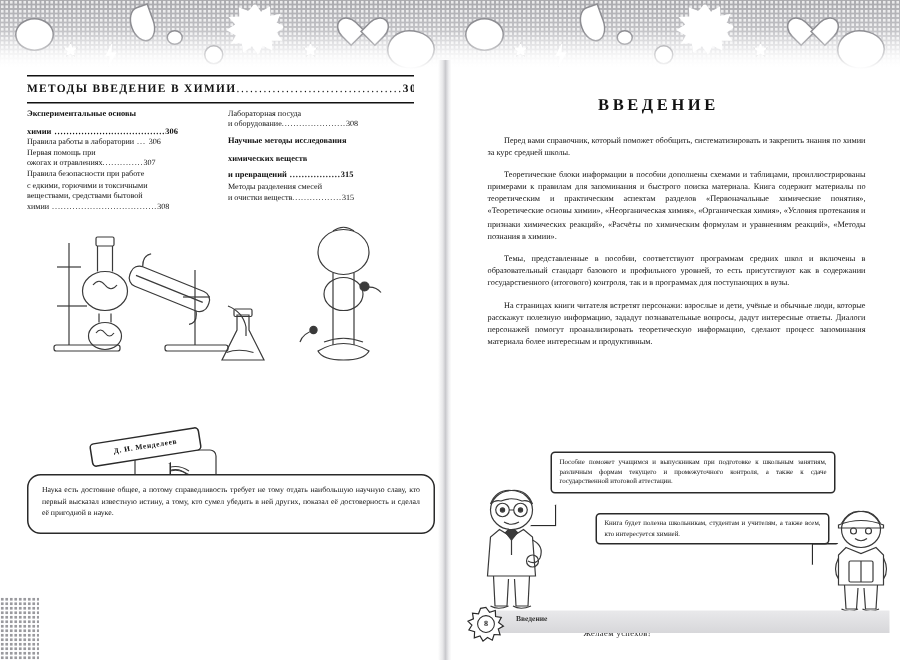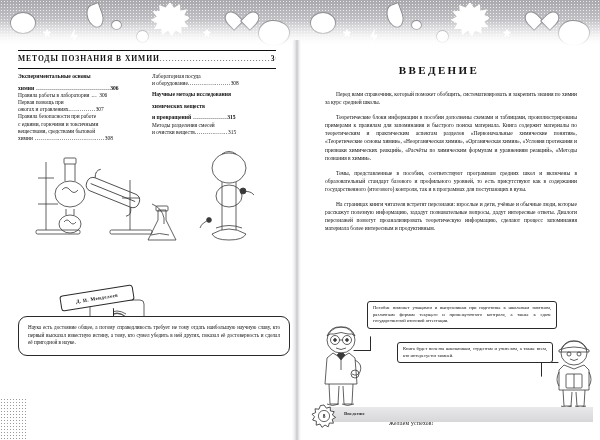--- a/index.html
+++ b/index.html
@@ -173,21 +173,21 @@
     <div class="fade"></div>
   </div>
 
   <div class="spine"></div>
 
   <div class="leftpage">
 
     <div class="rule" style="left:18px;top:4px;width:258px;height:1px;"></div>
 
     <div class="toc-title">
-      <span>МЕТОДЫ ПОЗНАНИЯ В ХИМИИ</span><span class="lead">.....................................</span><span class="pg">305</span>
+      <span>МЕТОДЫ ВВЕДЕНИЕ В ХИМИИ</span><span class="lead">.....................................</span><span class="pg">305</span>
     </div>
 
     <div class="rule" style="left:18px;top:22px;width:258px;height:1px;"></div>
 
     <div class="toccols">
 
       <div class="toccol">
         <div class="toc-h"><span>Экспериментальные основы</span></div>
         <div class="toc-h"><span>химии</span><span class="dotline"> .....................................</span><span>306</span></div>
         <div class="toc-i"><span>Правила работы в лаборатории</span><span class="dotline"> ... </span><span>306</span></div>

